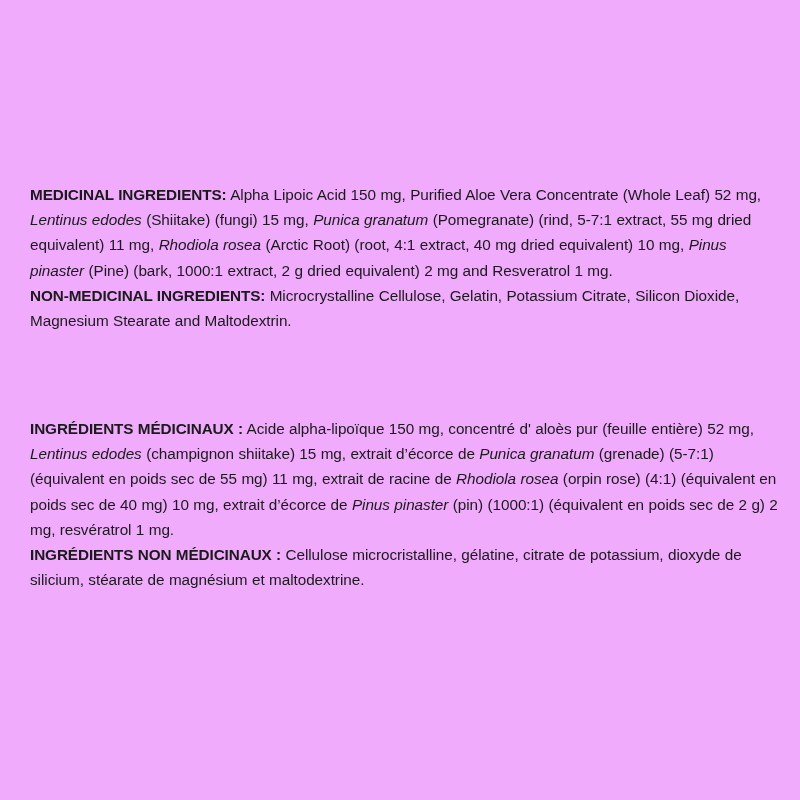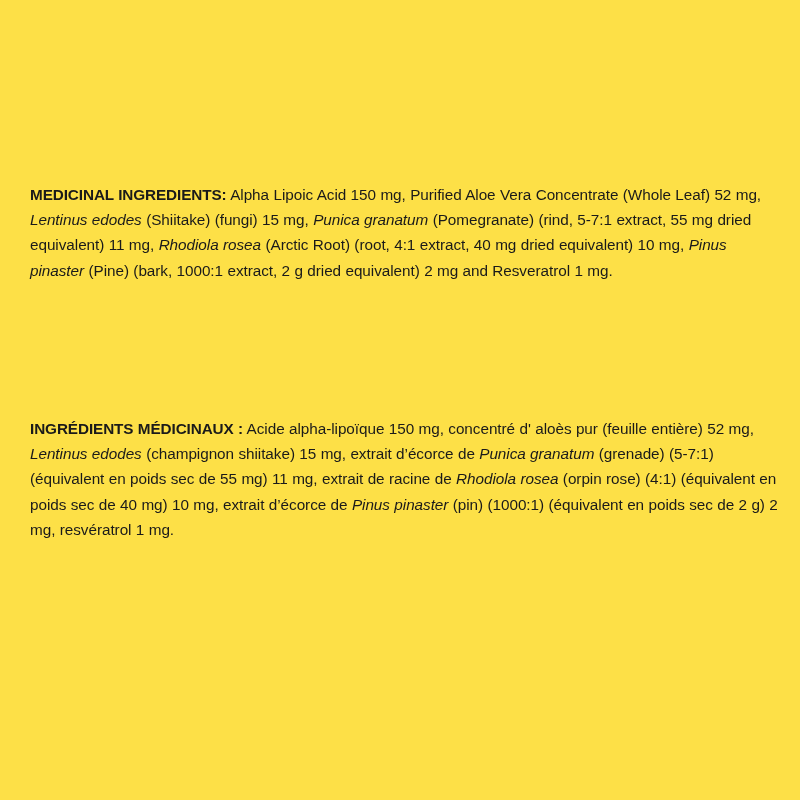--- a/index.html
+++ b/index.html
@@ -13,21 +13,21 @@
     font-family: "Liberation Sans", "DejaVu Sans", sans-serif;
     color: #1a1a1a;
     overflow: hidden;
   }
   .label-panel {
     position: absolute;
     left: 0;
     top: 0;
     width: 800px;
     height: 800px;
-    background: #fde047;
+    background: #f0abfc;
   }
   .ingredients-block {
     position: absolute;
     left: 30px;
     width: 748px;
   }
   #english-block { top: 182px; }
   #french-block  { top: 416px; }
 
   .ing-paragraph {
@@ -62,25 +62,31 @@
 <body>
 
 <div class="label-panel">
 
   <div class="ingredients-block" id="english-block">
 
     <p class="ing-paragraph">
       <span class="heading-inline">MEDICINAL INGREDIENTS:</span><span class="body-text"><span> Alpha Lipoic Acid 150 mg, Purified Aloe Vera Concentrate (Whole Leaf) 52 mg, </span><span class="latin-name">Lentinus edodes</span><span> (Shiitake) (fungi) 15 mg, </span><span class="latin-name">Punica granatum</span><span> (Pomegranate) (rind, 5-7:1 extract, 55 mg dried equivalent) 11 mg, </span><span class="latin-name">Rhodiola rosea</span><span> (Arctic Root) (root, 4:1 extract, 40 mg dried equivalent) 10 mg, </span><span class="latin-name">Pinus pinaster</span><span> (Pine) (bark, 1000:1 extract, 2 g dried equivalent) 2 mg and Resveratrol 1 mg.</span></span>
     </p>
 
+    <p class="ing-paragraph nonmed-paragraph">
+      <span class="heading-inline">NON-MEDICINAL INGREDIENTS:</span><span class="body-text"><span> Microcrystalline Cellulose, Gelatin, Potassium Citrate, Silicon Dioxide, Magnesium Stearate and Maltodextrin.</span></span>
+    </p>
 
   </div>
 
   <div class="ingredients-block" id="french-block">
 
     <p class="ing-paragraph">
       <span class="heading-inline">INGRÉDIENTS MÉDICINAUX :</span><span class="body-text"><span> Acide alpha-lipoïque 150 mg, concentré d' aloès pur (feuille entière) 52 mg, </span><span class="latin-name">Lentinus edodes</span><span> (champignon shiitake) 15 mg, extrait d’écorce de </span><span class="latin-name">Punica granatum</span><span> (grenade) (5-7:1) (équivalent en poids sec de 55 mg) 11 mg, extrait de racine de </span><span class="latin-name">Rhodiola rosea</span><span> (orpin rose) (4:1) (équivalent en poids sec de 40 mg) 10 mg, extrait d’écorce de </span><span class="latin-name">Pinus pinaster</span><span> (pin) (1000:1) (équivalent en poids sec de 2 g) 2 mg, resvératrol 1 mg.</span></span>
     </p>
 
+    <p class="ing-paragraph nonmed-paragraph">
+      <span class="heading-inline">INGRÉDIENTS NON MÉDICINAUX :</span><span class="body-text"><span> Cellulose microcristalline, gélatine, citrate de potassium, dioxyde de silicium, stéarate de magnésium et maltodextrine.</span></span>
+    </p>
 
   </div>
 
 </div>
 
 </body></html>

